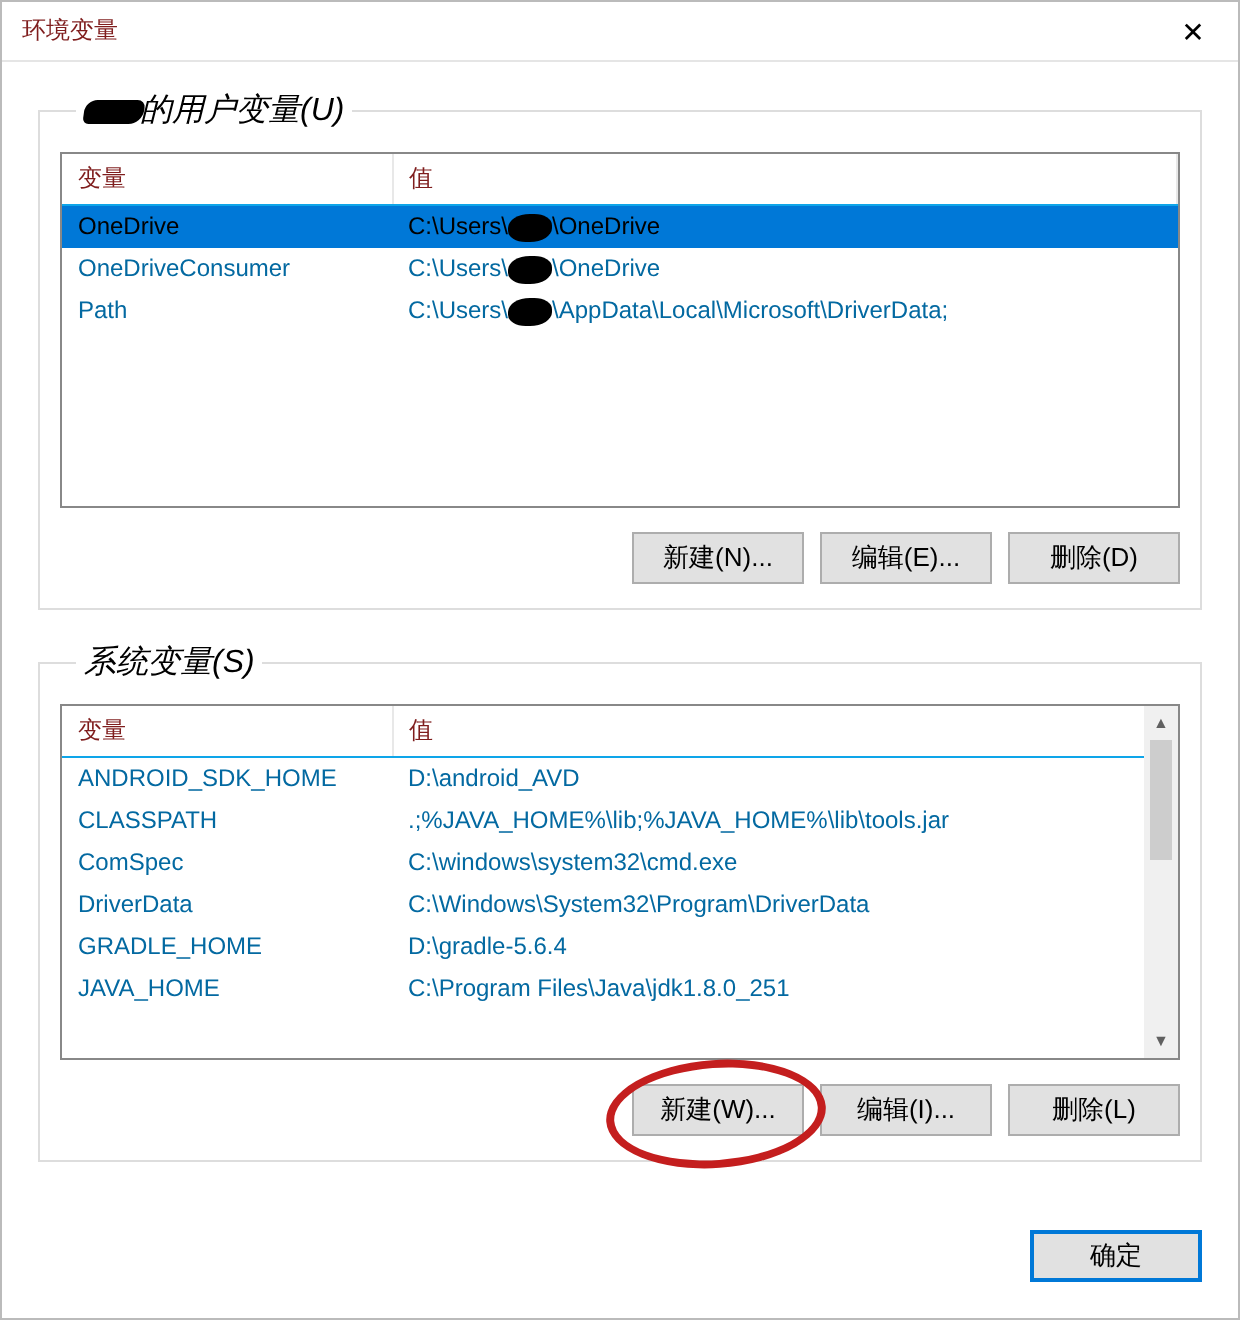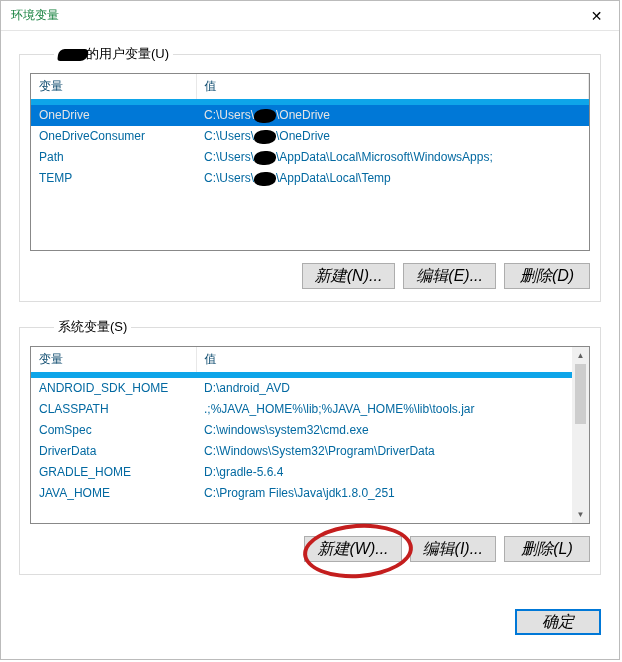--- a/index.html
+++ b/index.html
@@ -19,39 +19,40 @@
   background: #fff;
 }
 .titlebar {
   height: 30px;
   display: flex;
   align-items: center;
   justify-content: space-between;
   padding: 0 0 0 10px;
   border-bottom: 1px solid #e5e5e5;
 }
-.titlebar .title { font-size: 12px; color: #15803d; }
+.titlebar .title { font-size: 12px; color: #7f1d1d; }
 .titlebar .close {
   width: 45px; height: 30px;
   display: flex; align-items: center; justify-content: center;
   font-size: 14px; color: #000;
   cursor: pointer;
 }
 .content { padding: 14px 18px 10px 18px; }
 fieldset {
   border: 1px solid #ddd;
   padding: 10px 10px 12px 10px;
   margin-bottom: 16px;
   position: relative;
 }
 legend {
-  font-size: 13px;
+  font-size: 16px;
   padding: 0 4px;
   color: #000;
-  margin-left: 24px;
+  margin-left: 8px;
+  font-style: italic;
 }
 .scrib {
   display: inline-block;
   width: 30px; height: 12px;
   background: #000;
   border-radius: 6px 4px 7px 3px;
   transform: skewX(-8deg);
   vertical-align: middle;
   margin-right: -2px;
 }
@@ -67,61 +68,60 @@
   width: 100%;
   border-collapse: collapse;
   font-size: 12px;
   table-layout: fixed;
 }
 th {
   background: #fff;
   text-align: left;
   font-weight: normal;
   padding: 4px 8px;
-  border-bottom: 6px solid #0ea5e9;
+  border-bottom: 1px solid #0ea5e9;
   border-right: 1px solid #e8e8e8;
-  color: #0c4a6e;
+  color: #7f1d1d;
   height: 22px;
 }
 th:first-child { width: 165px; }
 td {
   padding: 3px 8px;
   color: #0369a1;
   white-space: nowrap;
   overflow: hidden;
   text-overflow: clip;
   height: 21px;
 }
 tr.selected td {
   background: #0078d7;
-  color: #e5e5e5;
+  color: #000000;
 }
 .scrib-cell {
   display: inline-block;
   width: 22px; height: 14px;
   background: #000;
   border-radius: 50% 40% 50% 40%;
   vertical-align: middle;
 }
 .btn-row {
   display: flex;
   justify-content: flex-end;
   gap: 8px;
   margin-top: 12px;
 }
 button.win {
   min-width: 86px;
   height: 26px;
   background: #e1e1e1;
   border: 1px solid #adadad;
-  font-size: 16px;
+  font-size: 13px;
   font-family: inherit;
   cursor: pointer;
   padding: 0 12px;
-  font-style: italic;
 }
 button.win.primary {
   border: 2px solid #0078d7;
   background: #e1e1e1;
 }
 .footer {
   display: flex;
   justify-content: flex-end;
   gap: 8px;
   padding: 8px 18px 14px 6px;
@@ -184,25 +184,21 @@
               <tr class="selected">
                 <td>OneDrive</td>
                 <td><span>C:\Users\</span><span class="scrib-cell"></span><span>\OneDrive</span></td>
               </tr>
               <tr>
                 <td>OneDriveConsumer</td>
                 <td><span>C:\Users\</span><span class="scrib-cell"></span><span>\OneDrive</span></td>
               </tr>
               <tr>
                 <td>Path</td>
-                <td><span>C:\Users\</span><span class="scrib-cell"></span><span>\AppData\Local\Microsoft\WindowsApps;</span></td>
-              </tr>
-              <tr>
-                <td>TEMP</td>
-                <td><span>C:\Users\</span><span class="scrib-cell"></span><span>\AppData\Local\Temp</span></td>
+                <td><span>C:\Users\</span><span class="scrib-cell"></span><span>\AppData\Local\Microsoft\DriverData;</span></td>
               </tr>
             </tbody>
         </table>
       </div>
 
       <div class="btn-row">
         <button class="win">新建(N)...</button>
         <button class="win">编辑(E)...</button>
         <button class="win">删除(D)</button>
       </div>

